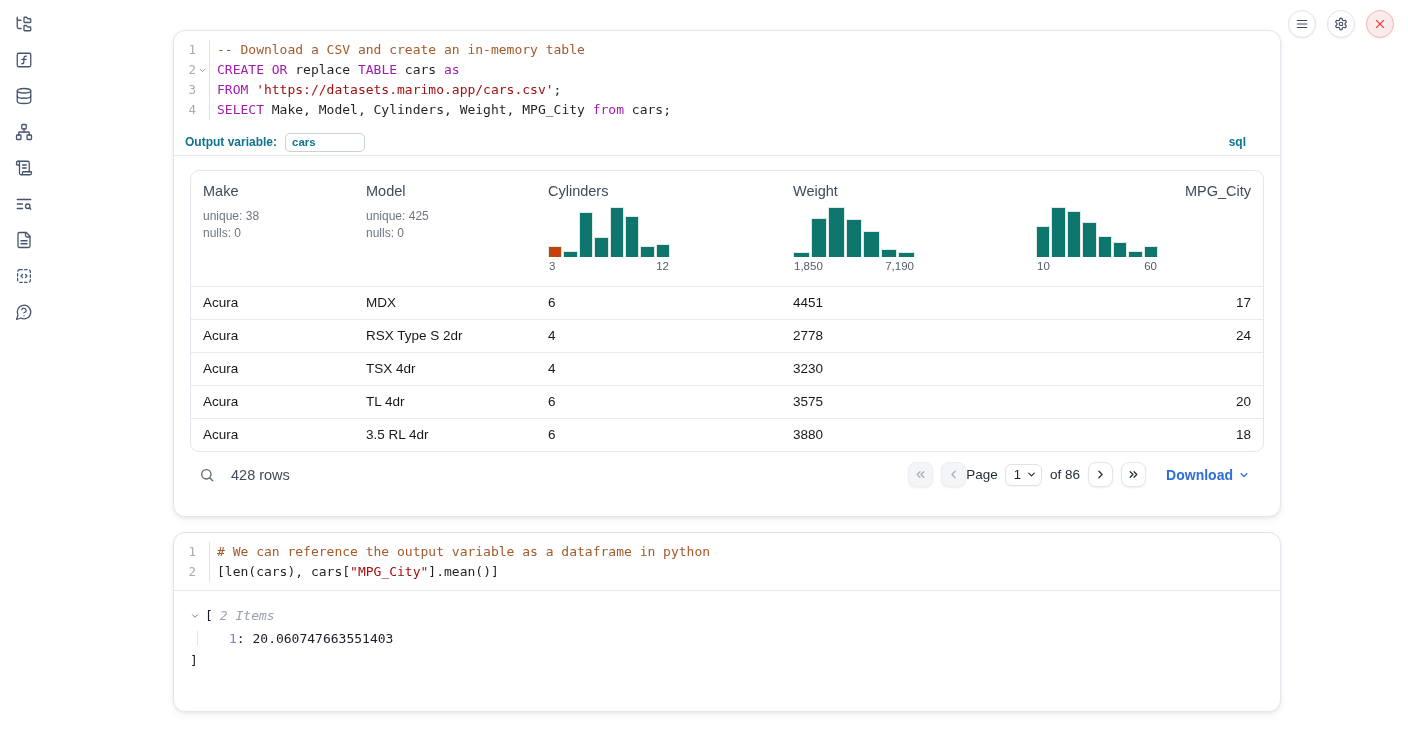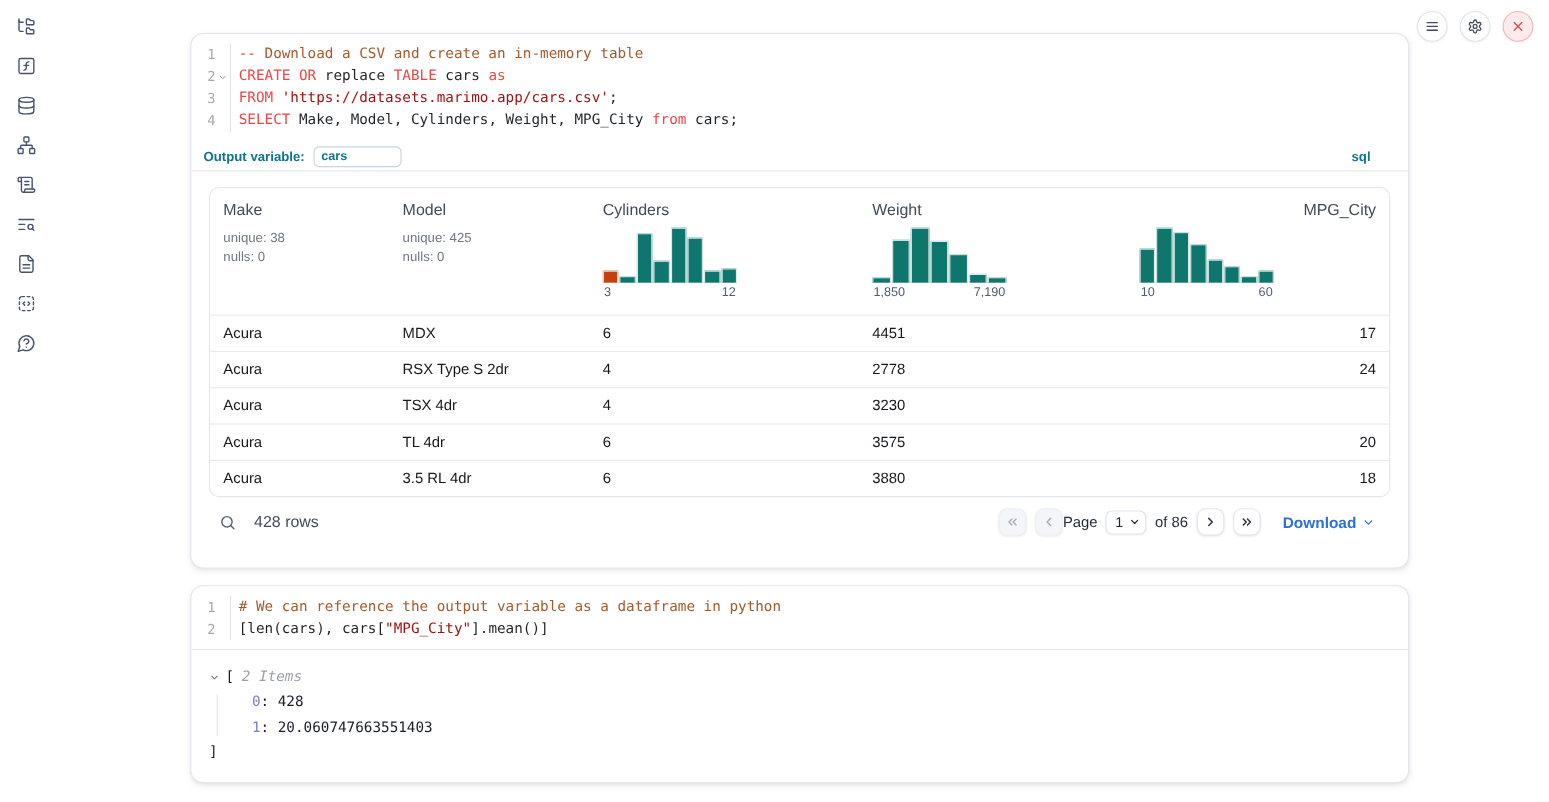--- a/index.html
+++ b/index.html
@@ -42,21 +42,21 @@
   #sql-cell { top:30px; height:487px; }
   #py-cell  { top:532px; height:180px; }
 
   .code-area { padding:9px 0 9px; }
   #py-cell .code-area { padding-bottom:8px; border-bottom:1px solid #e6e8ec; }
   .code-line { display:flex; line-height:20px; font-family:"DejaVu Sans Mono", monospace; font-size:13px; }
   .gutter-num { width:22px; flex:none; text-align:right; color:#a7abb4; font-size:12.5px; }
   .gutter-fold { width:13px; flex:none; display:flex; align-items:center; justify-content:center; color:#8b9099; cursor:pointer; }
   .code-content { flex:1; border-left:1px solid #e0e3e8; padding-left:7px; white-space:pre; }
   .tok-comment { color:#a45a2a; }
-  .tok-kw      { color:#ef4444; }
+  .tok-kw      { color:#a21caf; }
   .tok-str     { color:#a11111; }
   .tok-plain   { color:#1f2328; }
 
   
   .outvar-bar { height:27px; display:flex; align-items:center; gap:8px; padding:0 11px; border-bottom:1px solid #e6e8ec; }
   .outvar-label { font-size:12px; font-weight:bold; color:#0e7490; }
   .outvar-input {
     width:80px; height:19px; border:1px solid #c8d3db; border-radius:5px;
     font-family:"Liberation Sans", sans-serif; font-size:11.5px; font-weight:bold;
     color:#0e7490; padding:0 6px; outline:none;
@@ -437,19 +437,18 @@
       <div class="tree-head">
         <span class="tree-toggle">
           <svg viewBox="0 0 24 24">
               <path d="m6 9 6 6 6-6"></path>
             </svg>
         </span>
         <span>[</span>
         <span class="items-label">2 Items</span>
       </div>
       <div id="tree-entries">
-          <div class="tree-entry"><span class="tree-key">0</span><span>: </span><span>428</span></div>
           <div class="tree-entry"><span class="tree-key">1</span><span>: </span><span>20.060747663551403</span></div>
         </div>
       <div class="tree-close">]</div>
     </div>
   </div>
 </section>
 
 </body></html>

